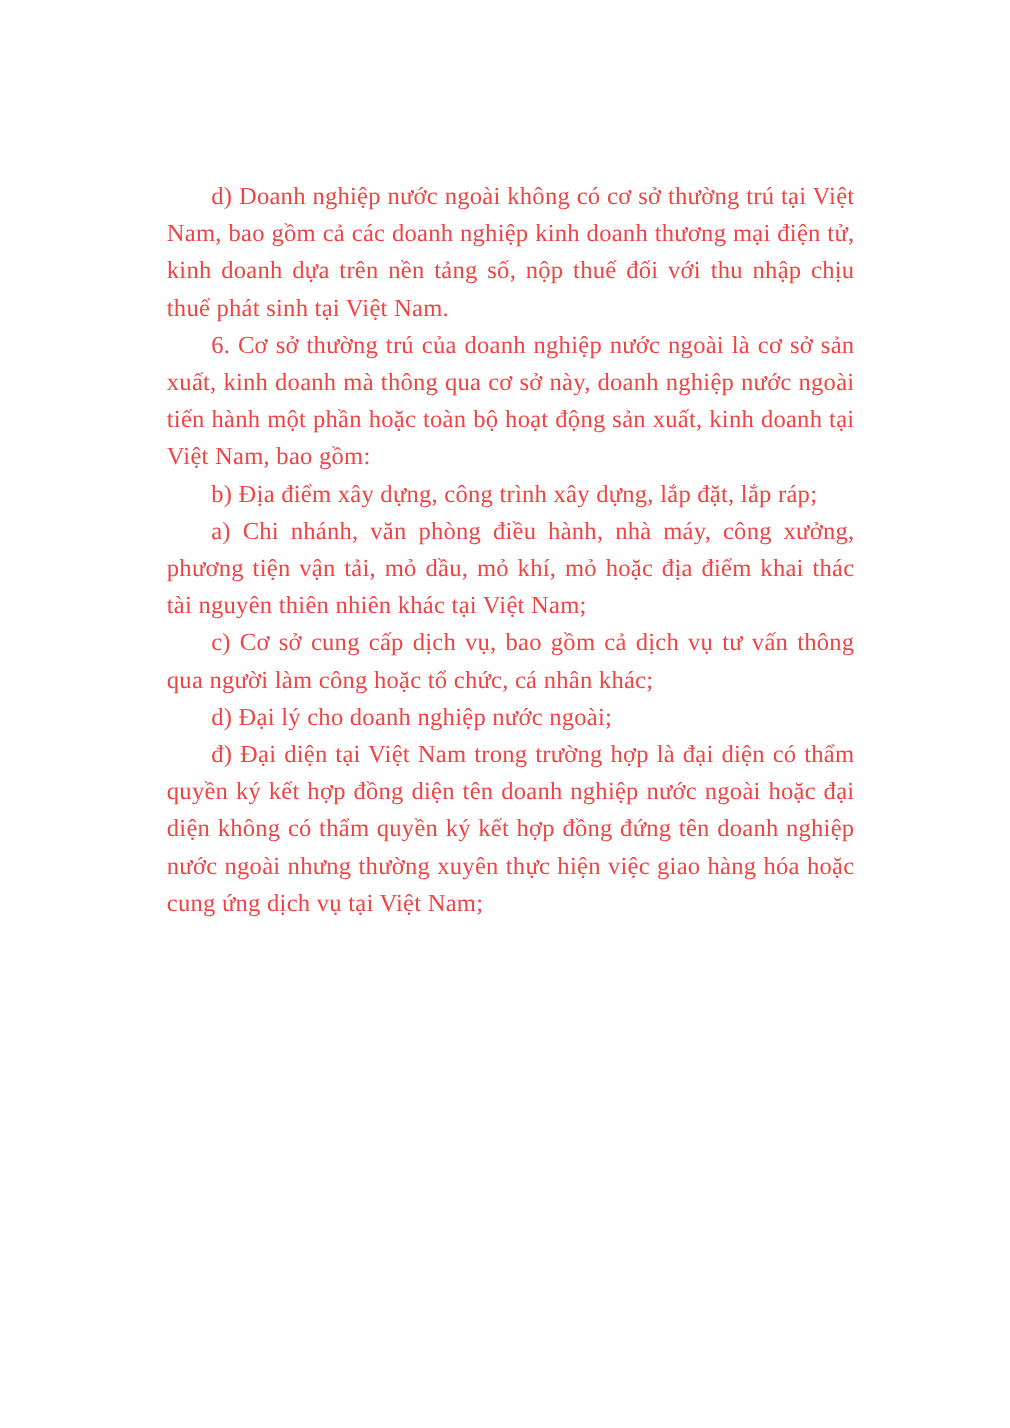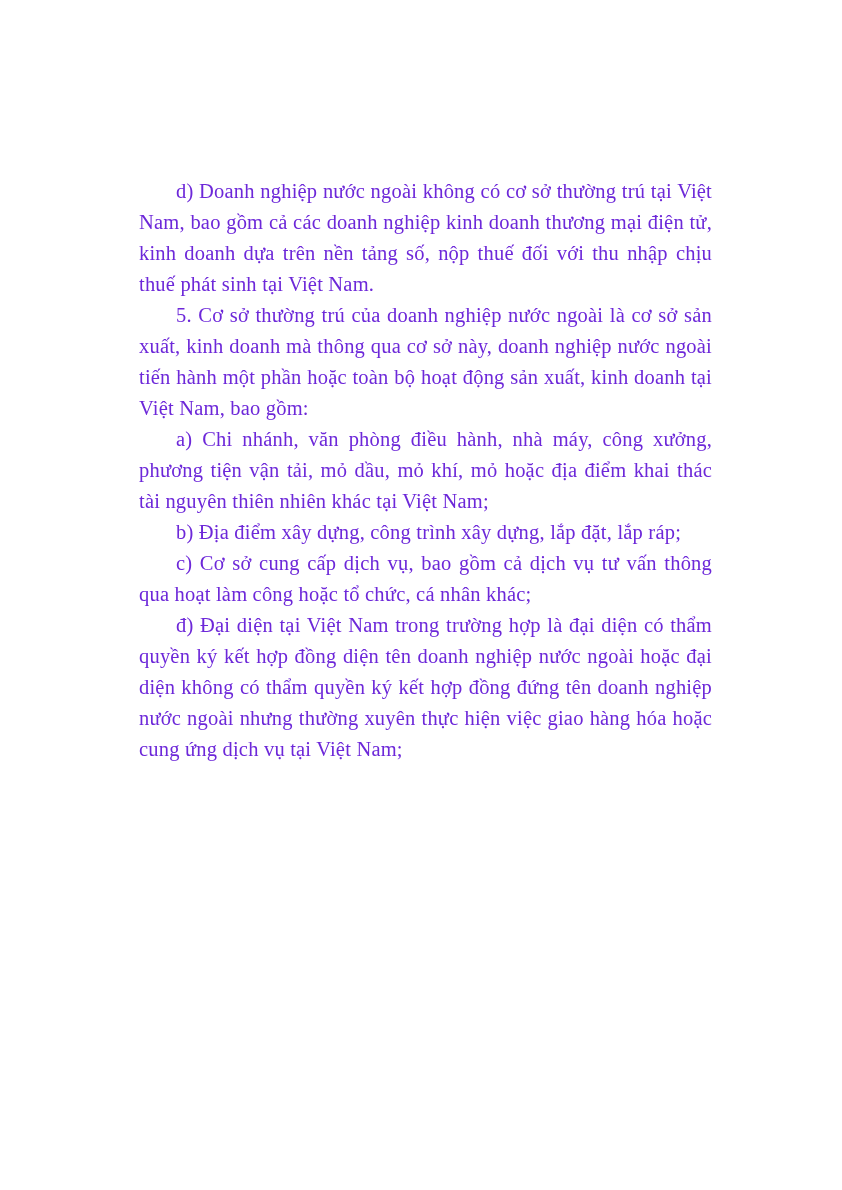--- a/index.html
+++ b/index.html
@@ -7,22 +7,21 @@
     padding: 0;
     background: #ffffff;
   }
   .page {
     position: relative;
     width: 842px;
     height: 926px;
     background: #ffffff;
     overflow: hidden;
     font-family: "Liberation Serif", serif;
-    color: #6d28d9;
-    margin-top: 27px;
+    color: #ef4444;
   }
   .text-block {
     position: absolute;
     top: 149px;
     left: 139px;
     width: 573px;
     font-size: 20.5px;
     line-height: 31px;
     text-align: justify;
     letter-spacing: 0.2px;
@@ -41,20 +40,21 @@
     font-size: 21px;
     line-height: 31px;
   }
 </style>
 </head>
 <body>
 
 <div class="page">
   <div class="text-block">
     <p>d) Doanh nghiệp nước ngoài không có cơ sở thường trú tại Việt Nam, bao gồm cả các doanh nghiệp kinh doanh thương mại điện tử, kinh doanh dựa trên nền tảng số, nộp thuế đối với thu nhập chịu thuế phát sinh tại Việt Nam.</p>
-    <p>5. Cơ sở thường trú của doanh nghiệp nước ngoài là cơ sở sản xuất, kinh doanh mà thông qua cơ sở này, doanh nghiệp nước ngoài tiến hành một phần hoặc toàn bộ hoạt động sản xuất, kinh doanh tại Việt Nam, bao gồm:</p>
+    <p>6. Cơ sở thường trú của doanh nghiệp nước ngoài là cơ sở sản xuất, kinh doanh mà thông qua cơ sở này, doanh nghiệp nước ngoài tiến hành một phần hoặc toàn bộ hoạt động sản xuất, kinh doanh tại Việt Nam, bao gồm:</p>
+    <p>b) Địa điểm xây dựng, công trình xây dựng, lắp đặt, lắp ráp;</p>
     <p>a) Chi nhánh, văn phòng điều hành, nhà máy, công xưởng, phương tiện vận tải, mỏ dầu, mỏ khí, mỏ hoặc địa điểm khai thác tài nguyên thiên nhiên khác tại Việt Nam;</p>
-    <p>b) Địa điểm xây dựng, công trình xây dựng, lắp đặt, lắp ráp;</p>
-    <p>c) Cơ sở cung cấp dịch vụ, bao gồm cả dịch vụ tư vấn thông qua hoạt làm công hoặc tổ chức, cá nhân khác;</p>
+    <p>c) Cơ sở cung cấp dịch vụ, bao gồm cả dịch vụ tư vấn thông qua người làm công hoặc tổ chức, cá nhân khác;</p>
+    <p>d) Đại lý cho doanh nghiệp nước ngoài;</p>
     <p>đ) Đại diện tại Việt Nam trong trường hợp là đại diện có thẩm quyền ký kết hợp đồng diện tên doanh nghiệp nước ngoài hoặc đại diện không có thẩm quyền ký kết hợp đồng đứng tên doanh nghiệp nước ngoài nhưng thường xuyên thực hiện việc giao hàng hóa hoặc cung ứng dịch vụ tại Việt Nam;</p>
   </div>
   <div class="page-number">9</div>
 </div>
 
 </body></html>

